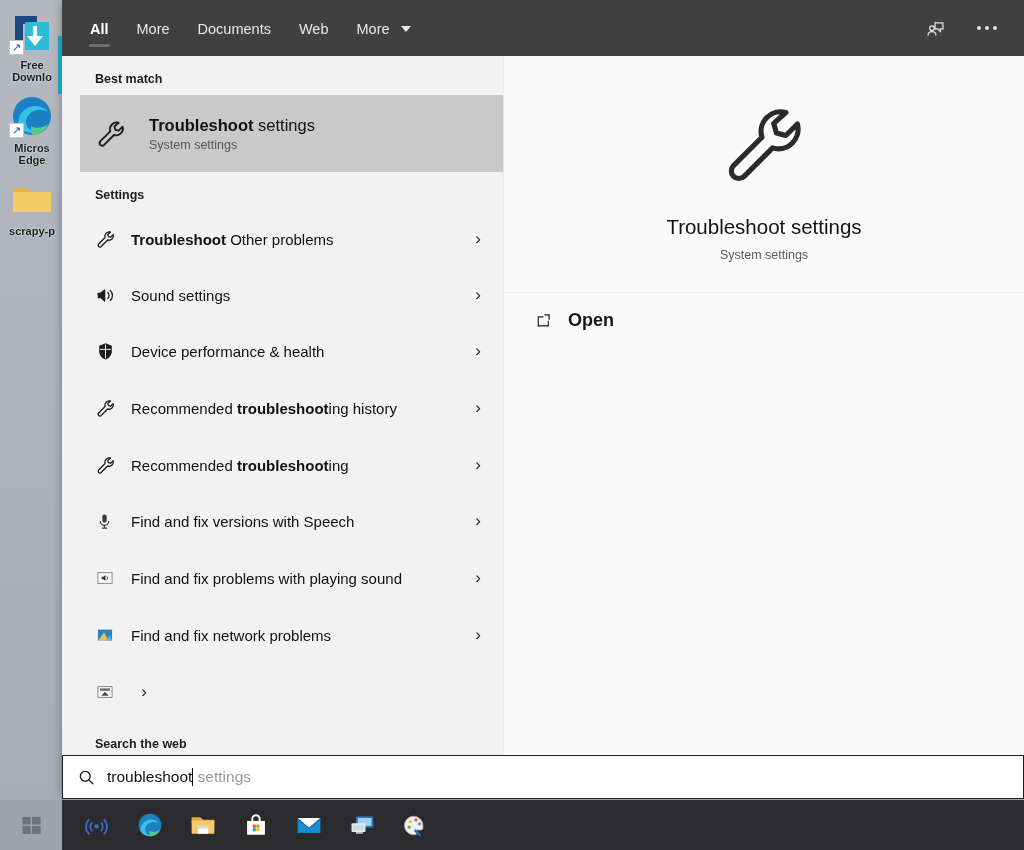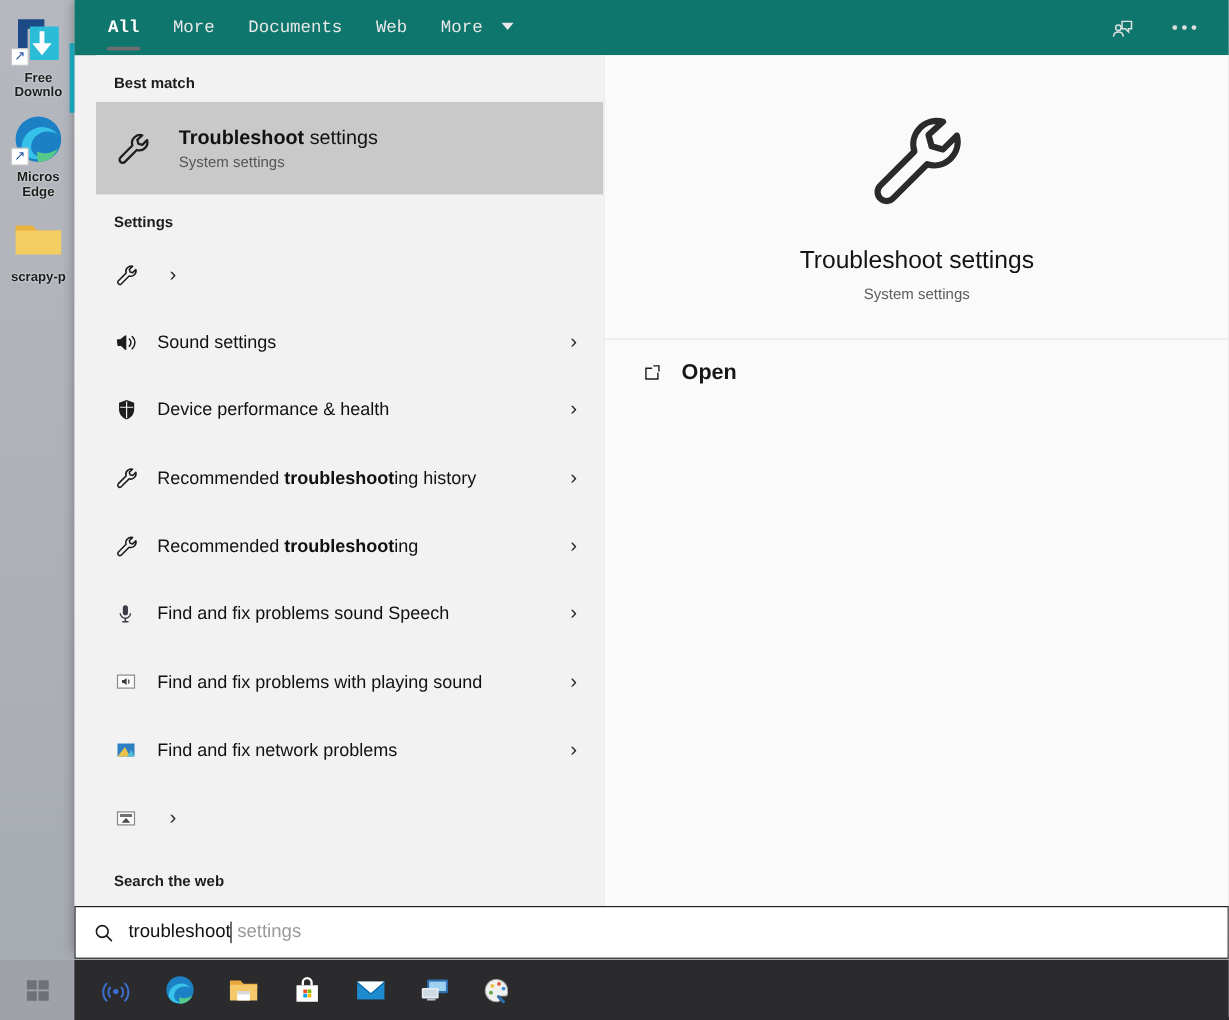--- a/index.html
+++ b/index.html
@@ -43,25 +43,24 @@
     background: #f2f2f2;
     box-shadow: 0 0 9px rgba(0,0,0,.32);
   }
   #accent-stripe {
     position: absolute; left: -4px; top: 36px;
     width: 4px; height: 58px; background: #19a2b8;
   }
 
   
   #filter-bar {
-    height: 46px; background: #0f766e;
+    height: 56px; background: #404040;
     display: flex; align-items: center;
     padding: 0 16px 0 14px;
     position: relative;
-    font-family: Liberation Mono, monospace;
   }
   .filter-tab {
     position: relative;
     color: #e8e8e8; font-size: 14.5px;
     padding: 18px 14px 17px;
     cursor: default; white-space: nowrap;
   }
   .filter-tab.sel { font-weight: 700; color: #fff; }
   .filter-tab.sel::after {
     content: ""; position: absolute;
@@ -293,20 +292,23 @@
       </div>
 
       <div class="group-head">Settings</div>
 
       <div class="row">
         <div class="r-icon">
           <svg viewBox="0 0 24 24" width="21" height="21" fill="none" stroke="#1d1d1d" stroke-width="1.5" stroke-linejoin="round">
             <path d="M17.7 3.4a5.1 5.1 0 0 0-6.2 6.4L4 17.4a2 2 0 0 0 2.8 2.8l7.6-7.6a5.1 5.1 0 0 0 6.4-6.2l-3 3-2.5-.7-.7-2.5z"></path>
           </svg>
         </div>
+        <div class="r-text">
+          <div class="r-title"><span class="b">Troubleshoot</span><span> Other problems</span></div>
+        </div>
         <div class="chev">›</div>
       </div>
 
       <div class="row">
         <div class="r-icon">
           <svg viewBox="0 0 24 24" width="21" height="21" fill="none" stroke="#1d1d1d" stroke-width="1.5" stroke-linecap="round">
             <path d="M3.5 9.5h3l4.5-3.8v12.6L7 14.5h-3z" fill="#1d1d1d" stroke-linejoin="round"></path>
             <path d="M14.6 8.6a4.6 4.6 0 0 1 0 6.8"></path>
             <path d="M17.4 6.2a8 8 0 0 1 0 11.6"></path>
           </svg>
@@ -356,21 +358,21 @@
 
       <div class="row">
         <div class="r-icon">
           <svg viewBox="0 0 24 24" width="19" height="19">
             <rect x="9.3" y="3" width="5.4" height="10.5" rx="2.7" fill="#3c3c46"></rect>
             <path d="M6.6 11.4a5.4 5.4 0 0 0 10.8 0" fill="none" stroke="#3c3c46" stroke-width="1.5"></path>
             <path d="M12 16.8v3.4M9.3 20.4h5.4" stroke="#3c3c46" stroke-width="1.6" stroke-linecap="round"></path>
           </svg>
         </div>
         <div class="r-text">
-          <div class="r-title"><span>Find and fix problems sound Speech</span></div>
+          <div class="r-title"><span>Find and fix versions with Speech</span></div>
         </div>
         <div class="chev">›</div>
       </div>
 
       <div class="row two" style="height:58px">
         <div class="r-icon">
           <svg viewBox="0 0 24 24" width="20" height="20">
             <rect x="3.5" y="5.5" width="17" height="13" fill="#fafafa" stroke="#8a8a8a" stroke-width="1.2"></rect>
             <path d="M8 10.5h2l2.6-2.2v7.4L10 13.5H8z" fill="#3a3a3a"></path>
             <path d="M14.2 10a3 3 0 0 1 0 4" fill="none" stroke="#3a3a3a" stroke-width="1.1"></path>

